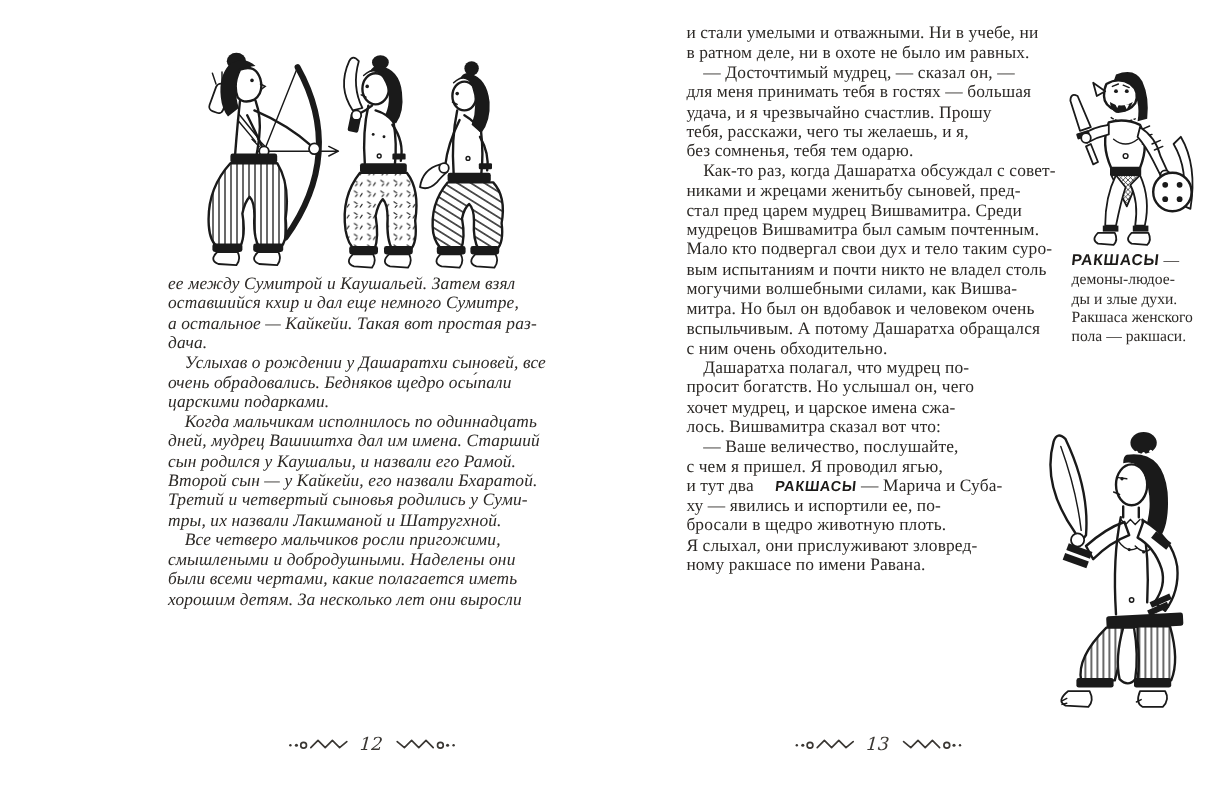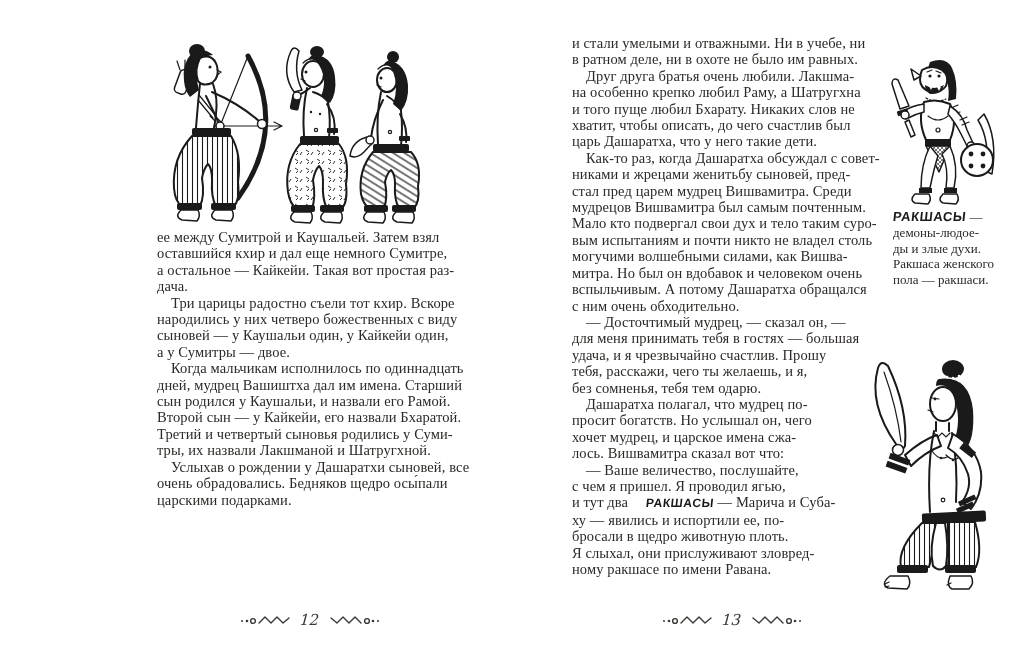--- a/index.html
+++ b/index.html
@@ -4,22 +4,22 @@
 <style>
   html,body{margin:0;padding:0;}
   body{
     width:1024px;height:659px;background:#ffffff;position:relative;overflow:hidden;
     font-family:"Liberation Serif",serif;color:#2c2926;
   }
   .spread{position:absolute;inset:0;}
   .text-col{position:absolute;font-size:14.5px;line-height:16.4px;letter-spacing:0.1px;}
   .text-col p{margin:0;white-space:pre-line;}
   .text-col p.ind{text-indent:14px;}
-  #left-text{left:157px;top:229px;width:334px;}
-  #right-text{left:572px;top:35px;width:320px;}
+  #left-text{left:140px;top:229px;width:334px;font-style:italic;}
+  #right-text{left:572px;top:20px;width:320px;}
   .hand{
     font-family:"Liberation Sans",sans-serif;font-weight:700;font-size:12px;
     letter-spacing:0.6px;display:inline-block;transform:skewX(-6deg);color:#1c1a18;
   }
   .margin-note{
     position:absolute;left:893px;top:209px;width:120px;
     font-size:13px;line-height:15.8px;white-space:pre-line;color:#2c2926;
   }
   .margin-note .hand{font-size:13px;}
   .illus{position:absolute;}
@@ -143,33 +143,33 @@
       <path class="wht-thin" d="M217,172 q-7,7 1,10 l15,1 q4,-5 1,-11 Z"></path>
       <path class="wht-thin" d="M246,172 q-7,7 1,10 l15,1 q4,-5 1,-11 Z"></path>
     </g>
   </svg>
 
   <div id="left-text" class="text-col">
     <p>ее между Сумитрой и Каушальей. Затем взял
 оставшийся кхир и дал еще немного Сумитре,
 а остальное — Кайкейи. Такая вот простая раз-
 дача.</p>
-    <p class="ind">Три царицы радостно съели тот кхир. Вскоре
-народились у них четверо божественных с виду
-сыновей — у Каушальи один, у Кайкейи один,
-а у Сумитры — двое.</p>
+    <p class="ind">Услыхав о рождении у Дашаратхи сыновей, все
+очень обрадовались. Бедняков щедро осы́пали
+царскими подарками.</p>
     <p class="ind">Когда мальчикам исполнилось по одиннадцать
 дней, мудрец Вашиштха дал им имена. Старший
 сын родился у Каушальи, и назвали его Рамой.
 Второй сын — у Кайкейи, его назвали Бхаратой.
 Третий и четвертый сыновья родились у Суми-
 тры, их назвали Лакшманой и Шатругхной.</p>
-    <p class="ind">Услыхав о рождении у Дашаратхи сыновей, все
-очень обрадовались. Бедняков щедро осы́пали
-царскими подарками.</p>
+    <p class="ind">Все четверо мальчиков росли пригожими,
+смышлеными и добродушными. Наделены они
+были всеми чертами, какие полагается иметь
+хорошим детям. За несколько лет они выросли</p>
   </div>
 
   <div id="footer-12" class="footer">
     <svg class="orn" width="52" height="14" viewBox="0 0 52 14">
       <circle cx="3" cy="8" r="1" fill="#3a3733"></circle>
       <circle cx="8" cy="8" r="1.3" fill="#3a3733"></circle>
       <circle cx="14" cy="8" r="2.4" fill="none" stroke="#3a3733" stroke-width="1.4"></circle>
       <path d="M20,10 L26,4 L32,10 L38,4 L44,10 L50,5" fill="none" stroke="#3a3733" stroke-width="1.4" stroke-linecap="round" stroke-linejoin="round"></path>
     </svg>
     <span class="page-num">12</span>
@@ -177,40 +177,35 @@
       <circle cx="3" cy="8" r="1" fill="#3a3733"></circle>
       <circle cx="8" cy="8" r="1.3" fill="#3a3733"></circle>
       <circle cx="14" cy="8" r="2.4" fill="none" stroke="#3a3733" stroke-width="1.4"></circle>
       <path d="M20,10 L26,4 L32,10 L38,4 L44,10 L50,5" fill="none" stroke="#3a3733" stroke-width="1.4" stroke-linecap="round" stroke-linejoin="round"></path>
     </svg>
   </div>
 
   <div id="right-text" class="text-col">
     <p>и стали умелыми и отважными. Ни в учебе, ни
 в ратном деле, ни в охоте не было им равных.</p>
-    <p class="ind">Друг друга братья очень любили. Лакшма-
-на особенно крепко любил Раму, а Шатругхна
-и того пуще любил Бхарату. Никаких слов не
-хватит, чтобы описать, до чего счастлив был
-царь Дашаратха, что у него такие дети.</p>
+    <p class="ind">— Досточтимый мудрец, — сказал он, —
+для меня принимать тебя в гостях — большая
+удача, и я чрезвычайно счастлив. Прошу
+тебя, расскажи, чего ты желаешь, и я,
+без сомненья, тебя тем одарю.</p>
     <p class="ind">Как-то раз, когда Дашаратха обсуждал с совет-
 никами и жрецами женитьбу сыновей, пред-
 стал пред царем мудрец Вишвамитра. Среди
 мудрецов Вишвамитра был самым почтенным.
 Мало кто подвергал свои дух и тело таким суро-
 вым испытаниям и почти никто не владел столь
 могучими волшебными силами, как Вишва-
 митра. Но был он вдобавок и человеком очень
 вспыльчивым. А потому Дашаратха обращался
 с ним очень обходительно.</p>
-    <p class="ind">— Досточтимый мудрец, — сказал он, —
-для меня принимать тебя в гостях — большая
-удача, и я чрезвычайно счастлив. Прошу
-тебя, расскажи, чего ты желаешь, и я,
-без сомненья, тебя тем одарю.</p>
     <p class="ind">Дашаратха полагал, что мудрец по-
 просит богатств. Но услышал он, чего
 хочет мудрец, и царское имена сжа-
 лось. Вишвамитра сказал вот что:</p>
     <p class="ind"><span>— Ваше величество, послушайте,
 с чем я пришел. Я проводил ягью,
 и тут два </span><span class="hand">РАКШАСЫ</span><span> — Марича и Суба-
 ху — явились и испортили ее, по-
 бросали в щедро животную плоть.
 Я слыхал, они прислуживают зловред-

